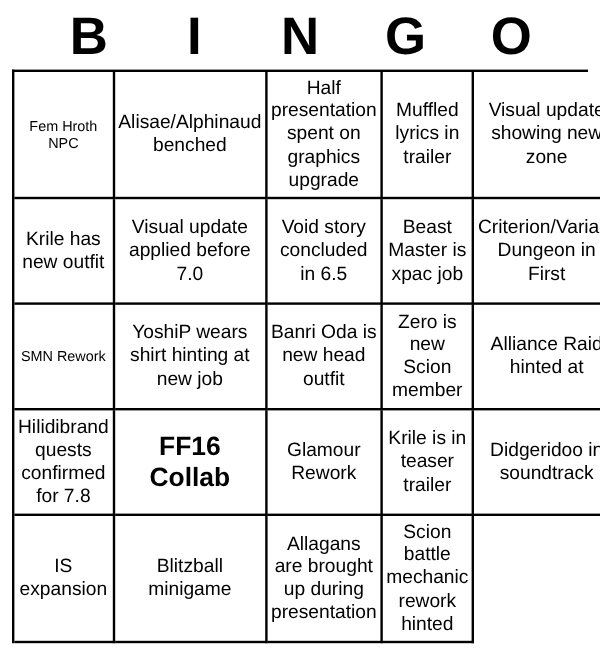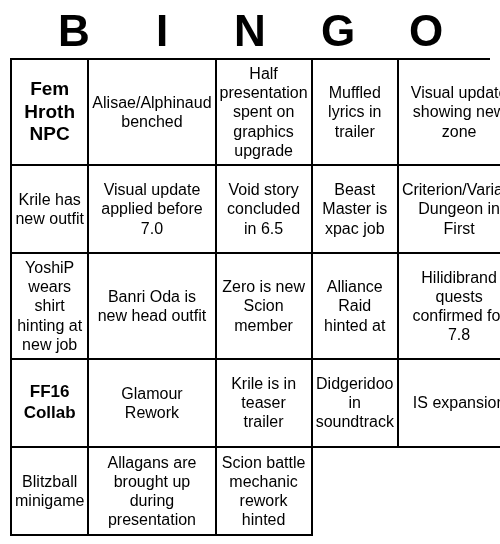--- a/index.html
+++ b/index.html
@@ -46,27 +46,27 @@
       align-items: center;
       justify-content: center;
       text-align: center;
       padding: 4px 3px;
       font-size: 16px;
       line-height: 1.2;
       color: #000;
     }
 
     .bingo-cell.large-text {
-      font-size: 17px;
+      font-size: 22px;
       font-weight: bold;
     }
 
     .bingo-cell.medium-text {
-      font-size: 19px;
-      font-weight: bold;
+      font-size: 12px;
+      font-weight: normal;
     }
   </style>
 </head>
 <body>
 
 <div class="bingo-header">
 <div class="bingo-letter">B</div>
     <div class="bingo-letter">I</div>
     <div class="bingo-letter">N</div>
     <div class="bingo-letter">G</div>
@@ -77,20 +77,21 @@
 <div class="bingo-cell medium-text">Fem Hroth NPC</div>
     <div class="bingo-cell">Alisae/Alphinaud benched</div>
     <div class="bingo-cell">Half presentation spent on graphics upgrade</div>
     <div class="bingo-cell">Muffled lyrics in trailer</div>
     <div class="bingo-cell">Visual update showing new zone</div>
     <div class="bingo-cell">Krile has new outfit</div>
     <div class="bingo-cell">Visual update applied before 7.0</div>
     <div class="bingo-cell">Void story concluded in 6.5</div>
     <div class="bingo-cell">Beast Master is xpac job</div>
     <div class="bingo-cell">Criterion/Variant Dungeon in First</div>
+    <div class="bingo-cell medium-text">SMN Rework</div>
     <div class="bingo-cell">YoshiP wears shirt hinting at new job</div>
     <div class="bingo-cell">Banri Oda is new head outfit</div>
     <div class="bingo-cell">Zero is new Scion member</div>
     <div class="bingo-cell">Alliance Raid hinted at</div>
     <div class="bingo-cell">Hilidibrand quests confirmed for 7.8</div>
     <div class="bingo-cell large-text">FF16 Collab</div>
     <div class="bingo-cell">Glamour Rework</div>
     <div class="bingo-cell">Krile is in teaser trailer</div>
     <div class="bingo-cell">Didgeridoo in soundtrack</div>
     <div class="bingo-cell">IS expansion</div>

